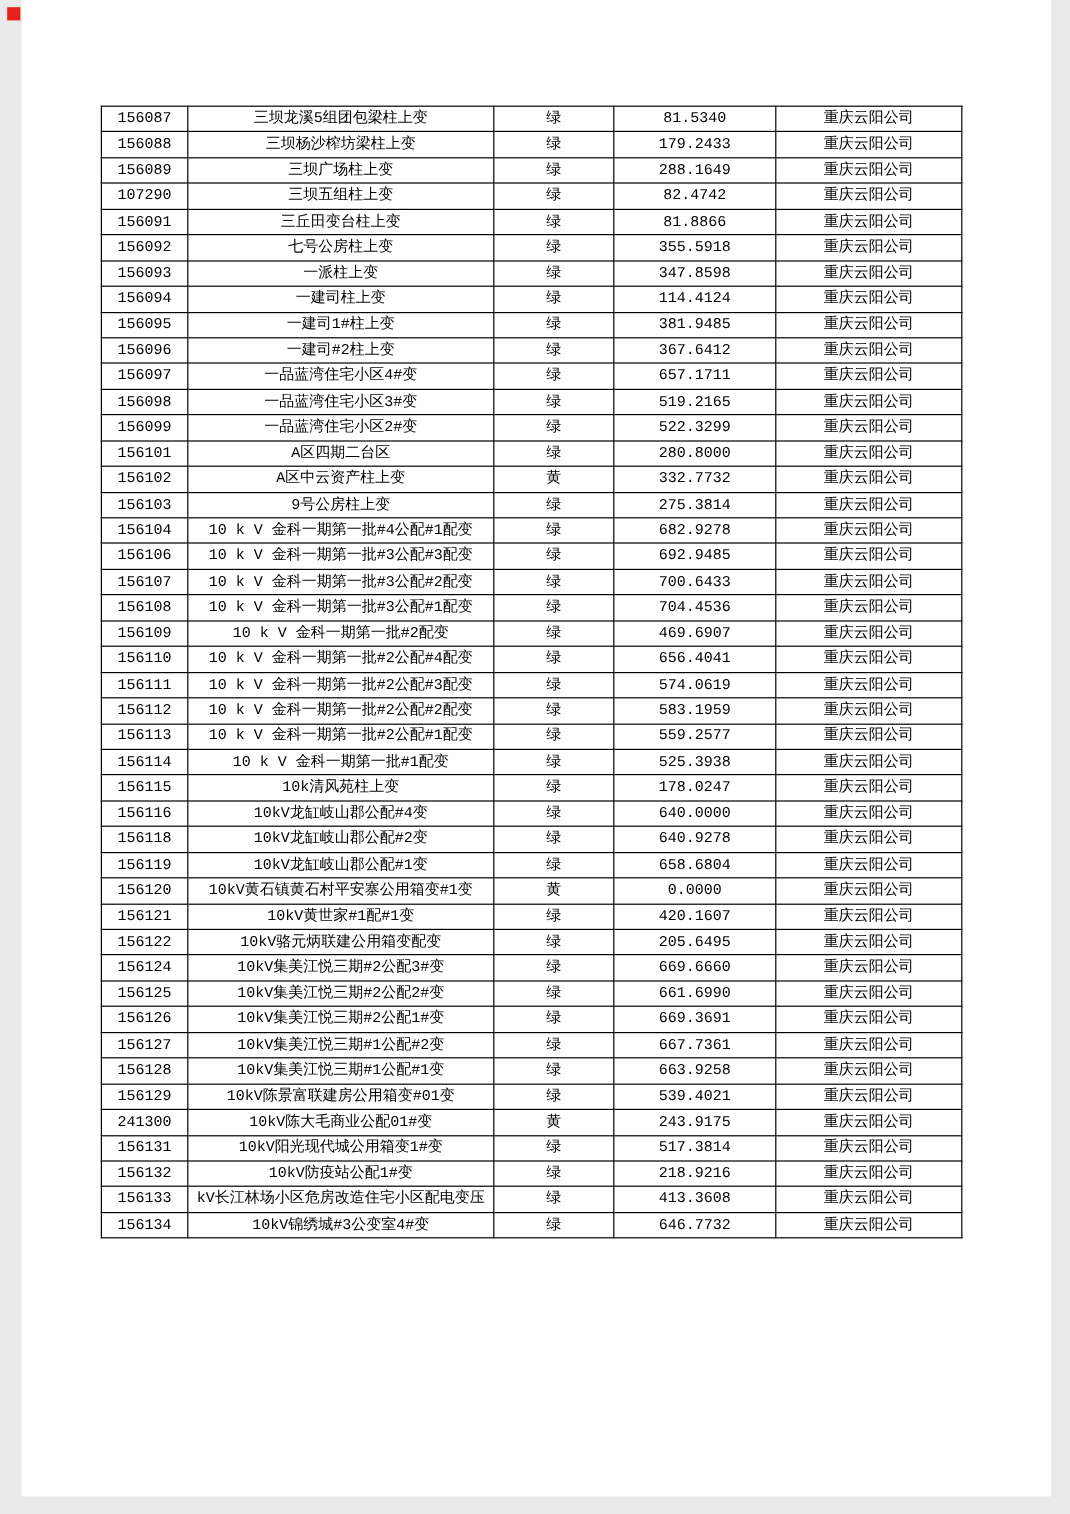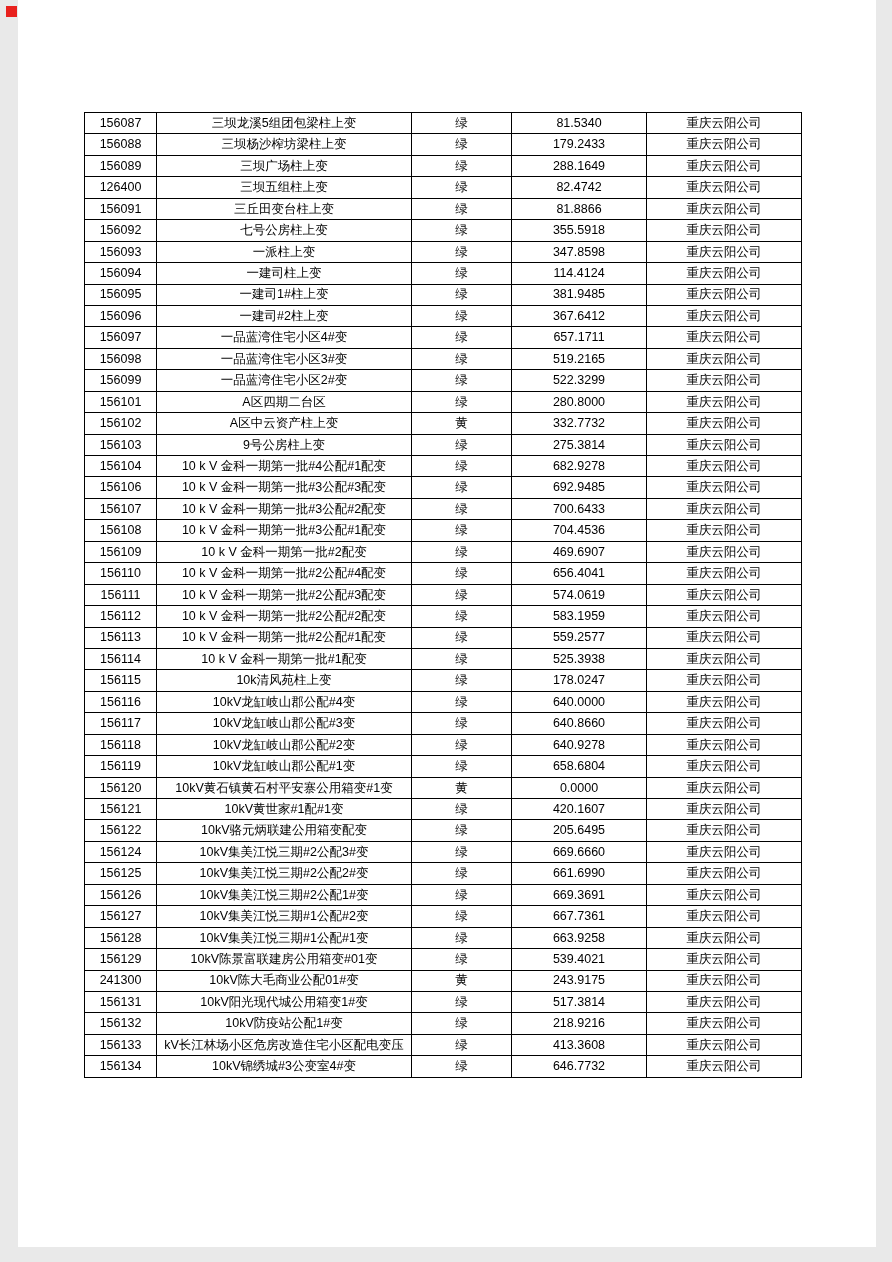--- a/index.html
+++ b/index.html
@@ -11,24 +11,25 @@
   }
   .page{
     position:absolute;left:18px;top:0;width:858px;height:1247px;
     background:#ffffff;
   }
   .corner-marker{
     position:absolute;left:6px;top:6px;width:11px;height:11px;
     z-index:5;
   }
   table.data-table{
-    position:absolute;left:84px;top:112px;
+    position:absolute;left:84px;top:88px;
     border-collapse:collapse;table-layout:fixed;
     width:717px;
     z-index:2;
+    font-family:Liberation Mono, monospace;
   }
   table.data-table td{
     border:1px solid #000;
     height:20.45px;
     padding:0 2px;
     font-size:12.5px;
     line-height:1;
     color:#000;
     text-align:center;
     vertical-align:middle;
@@ -72,21 +73,21 @@
         <td>重庆云阳公司</td>
       </tr>
       <tr>
         <td>156089</td>
         <td>三坝广场柱上变</td>
         <td>绿</td>
         <td>288.1649</td>
         <td>重庆云阳公司</td>
       </tr>
       <tr>
-        <td>126400</td>
+        <td>107290</td>
         <td>三坝五组柱上变</td>
         <td>绿</td>
         <td>82.4742</td>
         <td>重庆云阳公司</td>
       </tr>
       <tr>
         <td>156091</td>
         <td>三丘田变台柱上变</td>
         <td>绿</td>
         <td>81.8866</td>
@@ -247,27 +248,20 @@
         <td>重庆云阳公司</td>
       </tr>
       <tr>
         <td>156116</td>
         <td>10kV龙缸岐山郡公配#4变</td>
         <td>绿</td>
         <td>640.0000</td>
         <td>重庆云阳公司</td>
       </tr>
       <tr>
-        <td>156117</td>
-        <td>10kV龙缸岐山郡公配#3变</td>
-        <td>绿</td>
-        <td>640.8660</td>
-        <td>重庆云阳公司</td>
-      </tr>
-      <tr>
         <td>156118</td>
         <td>10kV龙缸岐山郡公配#2变</td>
         <td>绿</td>
         <td>640.9278</td>
         <td>重庆云阳公司</td>
       </tr>
       <tr>
         <td>156119</td>
         <td>10kV龙缸岐山郡公配#1变</td>
         <td>绿</td>

